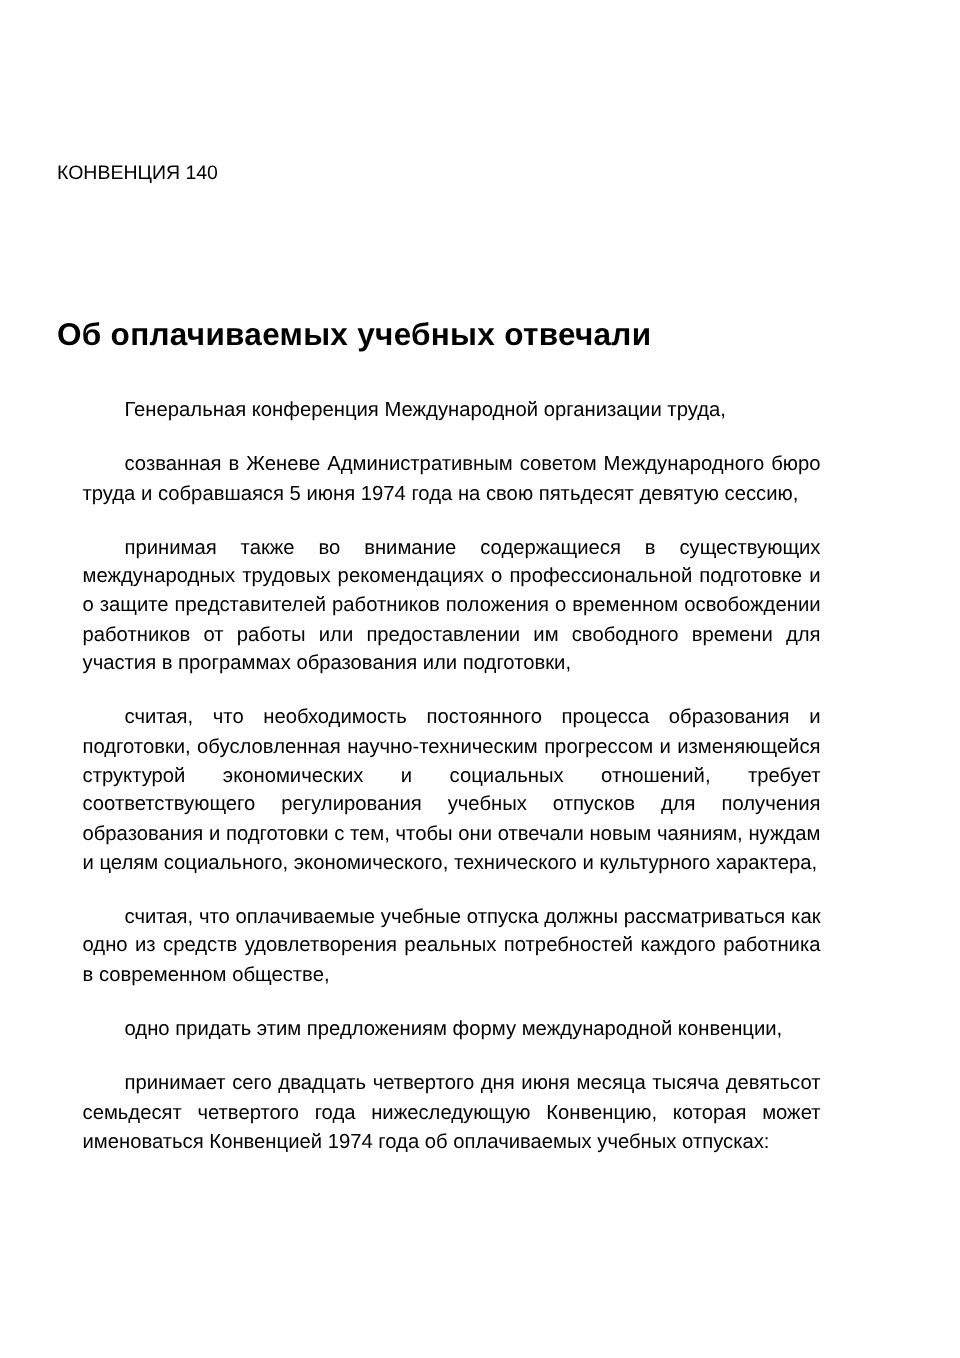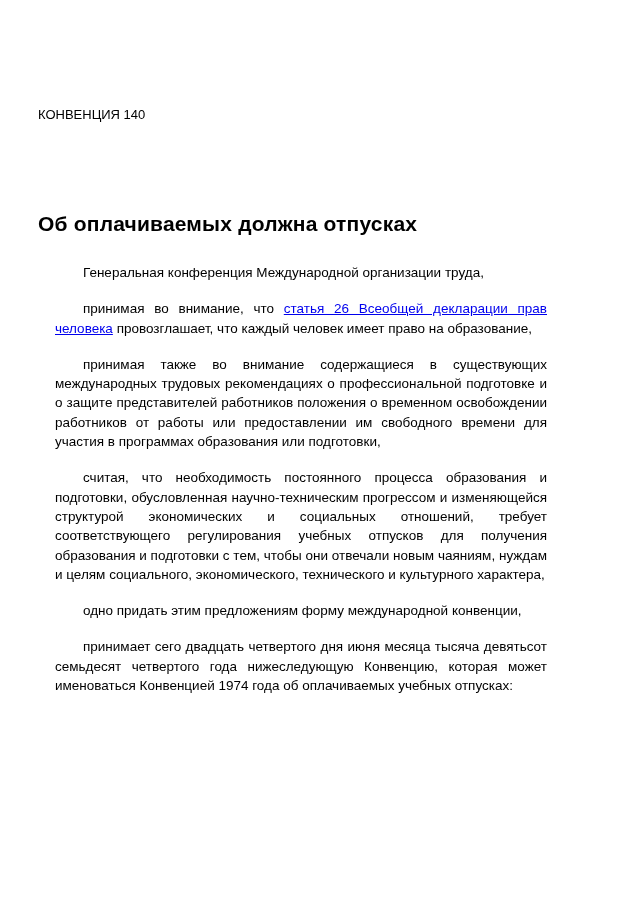--- a/index.html
+++ b/index.html
@@ -48,33 +48,34 @@
       cursor: pointer;
     }
   </style>
 </head>
 <body>
 
 <div class="page">
 
   <div class="doc-header">КОНВЕНЦИЯ 140</div>
 
-  <h1 class="doc-title">Об оплачиваемых должна отпусках</h1>
+  <h1 class="doc-title">Об оплачиваемых учебных отвечали</h1>
 
   <div class="body-text">
 
     <p class="para">Генеральная конференция Международной организации труда,</p>
 
+    <p class="para">созванная в Женеве Административным советом Международного бюро труда и собравшаяся 5 июня 1974 года на свою пятьдесят девятую сессию,</p>
 
-    <p class="para"><span>принимая во внимание, что </span><a href="#" class="doc-link">статья 26 Всеобщей декларации прав человека</a><span> провозглашает, что каждый человек имеет право на образование,</span></p>
 
     <p class="para">принимая также во внимание содержащиеся в существующих международных трудовых рекомендациях о профессиональной подготовке и о защите представителей работников положения о временном освобождении работников от работы или предоставлении им свободного времени для участия в программах образования или подготовки,</p>
 
     <p class="para">считая, что необходимость постоянного процесса образования и подготовки, обусловленная научно-техническим прогрессом и изменяющейся структурой экономических и социальных отношений, требует соответствующего регулирования учебных отпусков для получения образования и подготовки с тем, чтобы они отвечали новым чаяниям, нуждам и целям социального, экономического, технического и культурного характера,</p>
 
+    <p class="para">считая, что оплачиваемые учебные отпуска должны рассматриваться как одно из средств удовлетворения реальных потребностей каждого работника в современном обществе,</p>
 
 
 
     <p class="para">одно придать этим предложениям форму международной конвенции,</p>
 
     <p class="para">принимает сего двадцать четвертого дня июня месяца тысяча девятьсот семьдесят четвертого года нижеследующую Конвенцию, которая может именоваться Конвенцией 1974 года об оплачиваемых учебных отпусках:</p>
 
   </div>
 
 </div>

